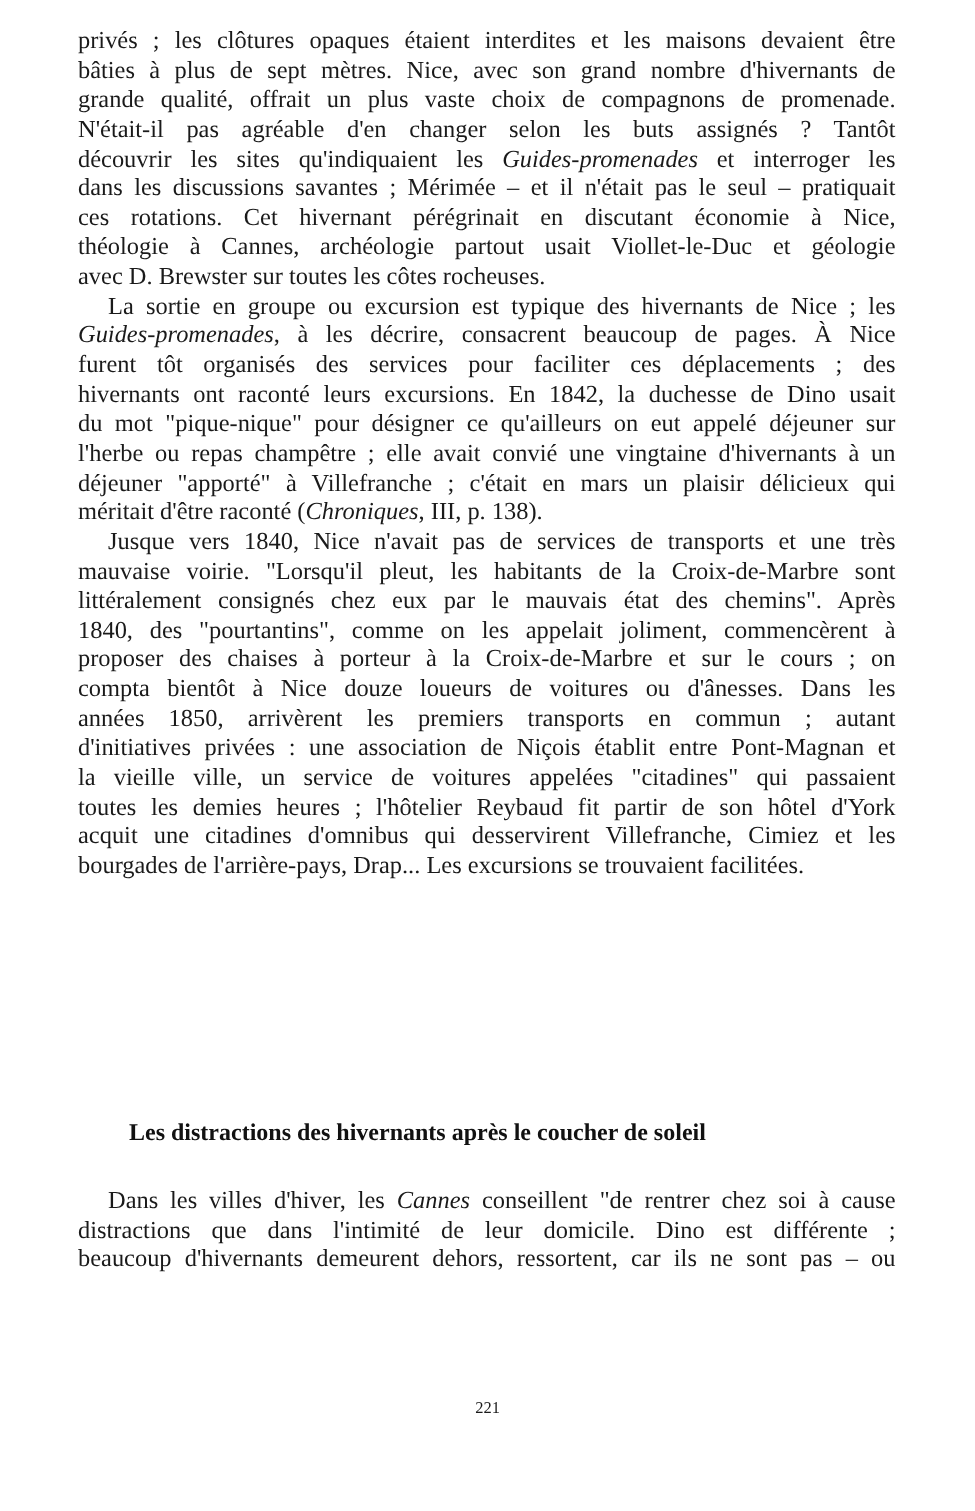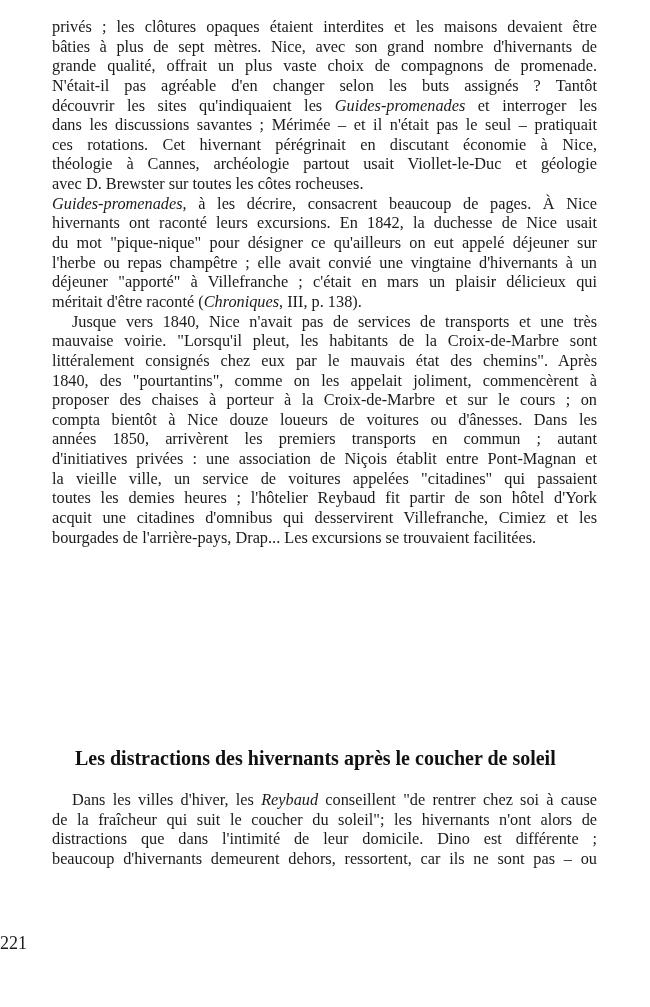--- a/index.html
+++ b/index.html
@@ -6,61 +6,62 @@
   body { width:650px; height:1007px; position:relative; overflow:hidden; }
   .page {
     position:absolute; left:52px; top:17px; width:545px;
     font-family:"Liberation Serif", serif; font-size:16.3px; line-height:19.65px;
     color:#1a1a1a;
   }
   .line { display:block; text-align:justify; text-align-last:justify; white-space:nowrap; height:19.65px; }
   .line.last { text-align-last:left; }
   .line.indent { padding-left:20px; }
   .heading {
-    font-family:"Liberation Serif", serif; font-weight:bold; font-size:20px;
-    position:absolute; left:75px; top:747px; color:#111;
+    font-family:"Liberation Serif", serif; font-weight:bold; font-size:16px;
+    position:absolute; left:86px; top:747px; color:#111;
   }
   .para2 { position:absolute; left:52px; top:790px; width:545px;
     font-family:"Liberation Serif", serif; font-size:16.3px; line-height:19.65px; color:#1a1a1a; }
-  .pagenum { position:absolute; left:0; width:650px; top:933px; text-align:left;
-    font-family:"Liberation Serif", serif; font-size:18px; color:#1a1a1a; }
+  .pagenum { position:absolute; left:0; width:650px; top:933px; text-align:center;
+    font-family:"Liberation Serif", serif; font-size:11px; color:#1a1a1a; }
   i { font-style:italic; }
 </style>
 </head>
 <body>
 
 <div class="page" id="body">
     <div class="line ">privés ; les clôtures opaques étaient interdites et les maisons devaient être</div>
     <div class="line ">bâties à plus de sept mètres. Nice, avec son grand nombre d'hivernants de</div>
     <div class="line ">grande qualité, offrait un plus vaste choix de compagnons de promenade.</div>
     <div class="line ">N'était-il pas agréable d'en changer selon les buts assignés ? Tantôt</div>
     <div class="line ">découvrir les sites qu'indiquaient les <i>Guides-promenades</i> et interroger les</div>
     <div class="line ">dans les discussions savantes ; Mérimée – et il n'était pas le seul – pratiquait</div>
     <div class="line ">ces rotations. Cet hivernant pérégrinait en discutant économie à Nice,</div>
     <div class="line ">théologie à Cannes, archéologie partout usait Viollet-le-Duc et géologie</div>
     <div class="line  last">avec D. Brewster sur toutes les côtes rocheuses.</div>
+    <div class="line  indent">La sortie en groupe ou excursion est typique des hivernants de Nice ; les</div>
     <div class="line "><i>Guides-promenades</i>, à les décrire, consacrent beaucoup de pages. À Nice</div>
-    <div class="line ">hivernants ont raconté leurs excursions. En 1842, la duchesse de Nice usait</div>
+    <div class="line ">furent tôt organisés des services pour faciliter ces déplacements ; des</div>
+    <div class="line ">hivernants ont raconté leurs excursions. En 1842, la duchesse de Dino usait</div>
     <div class="line ">du mot "pique-nique" pour désigner ce qu'ailleurs on eut appelé déjeuner sur</div>
     <div class="line ">l'herbe ou repas champêtre ; elle avait convié une vingtaine d'hivernants à un</div>
     <div class="line ">déjeuner "apporté" à Villefranche ; c'était en mars un plaisir délicieux qui</div>
     <div class="line  last">méritait d'être raconté (<i>Chroniques</i>, III, p. 138).</div>
     <div class="line  indent">Jusque vers 1840, Nice n'avait pas de services de transports et une très</div>
     <div class="line ">mauvaise voirie. "Lorsqu'il pleut, les habitants de la Croix-de-Marbre sont</div>
     <div class="line ">littéralement consignés chez eux par le mauvais état des chemins". Après</div>
     <div class="line ">1840, des "pourtantins", comme on les appelait joliment, commencèrent à</div>
     <div class="line ">proposer des chaises à porteur à la Croix-de-Marbre et sur le cours ; on</div>
     <div class="line ">compta bientôt à Nice douze loueurs de voitures ou d'ânesses. Dans les</div>
     <div class="line ">années 1850, arrivèrent les premiers transports en commun ; autant</div>
     <div class="line ">d'initiatives privées : une association de Niçois établit entre Pont-Magnan et</div>
     <div class="line ">la vieille ville, un service de voitures appelées "citadines" qui passaient</div>
     <div class="line ">toutes les demies heures ; l'hôtelier Reybaud fit partir de son hôtel d'York</div>
     <div class="line ">acquit une citadines d'omnibus qui desservirent Villefranche, Cimiez et les</div>
     <div class="line  last">bourgades de l'arrière-pays, Drap... Les excursions se trouvaient facilitées.</div>
   </div>
 <div class="heading">Les distractions des hivernants après le coucher de soleil</div>
 <div class="para2" id="sec">
-    <div class="line  indent">Dans les villes d'hiver, les <i>Reybaud</i> conseillent "de rentrer chez soi à cause</div>
-    <div class="line ">de la fraîcheur qui suit le coucher du soleil"; les hivernants n'ont alors de</div>
+    <div class="line  indent">Dans les villes d'hiver, les <i>Cannes</i> conseillent "de rentrer chez soi à cause</div>
     <div class="line ">distractions que dans l'intimité de leur domicile. Dino est différente ;</div>
     <div class="line ">beaucoup d'hivernants demeurent dehors, ressortent, car ils ne sont pas – ou</div>
   </div>
 <div class="pagenum">221</div>
 
 </body></html>

